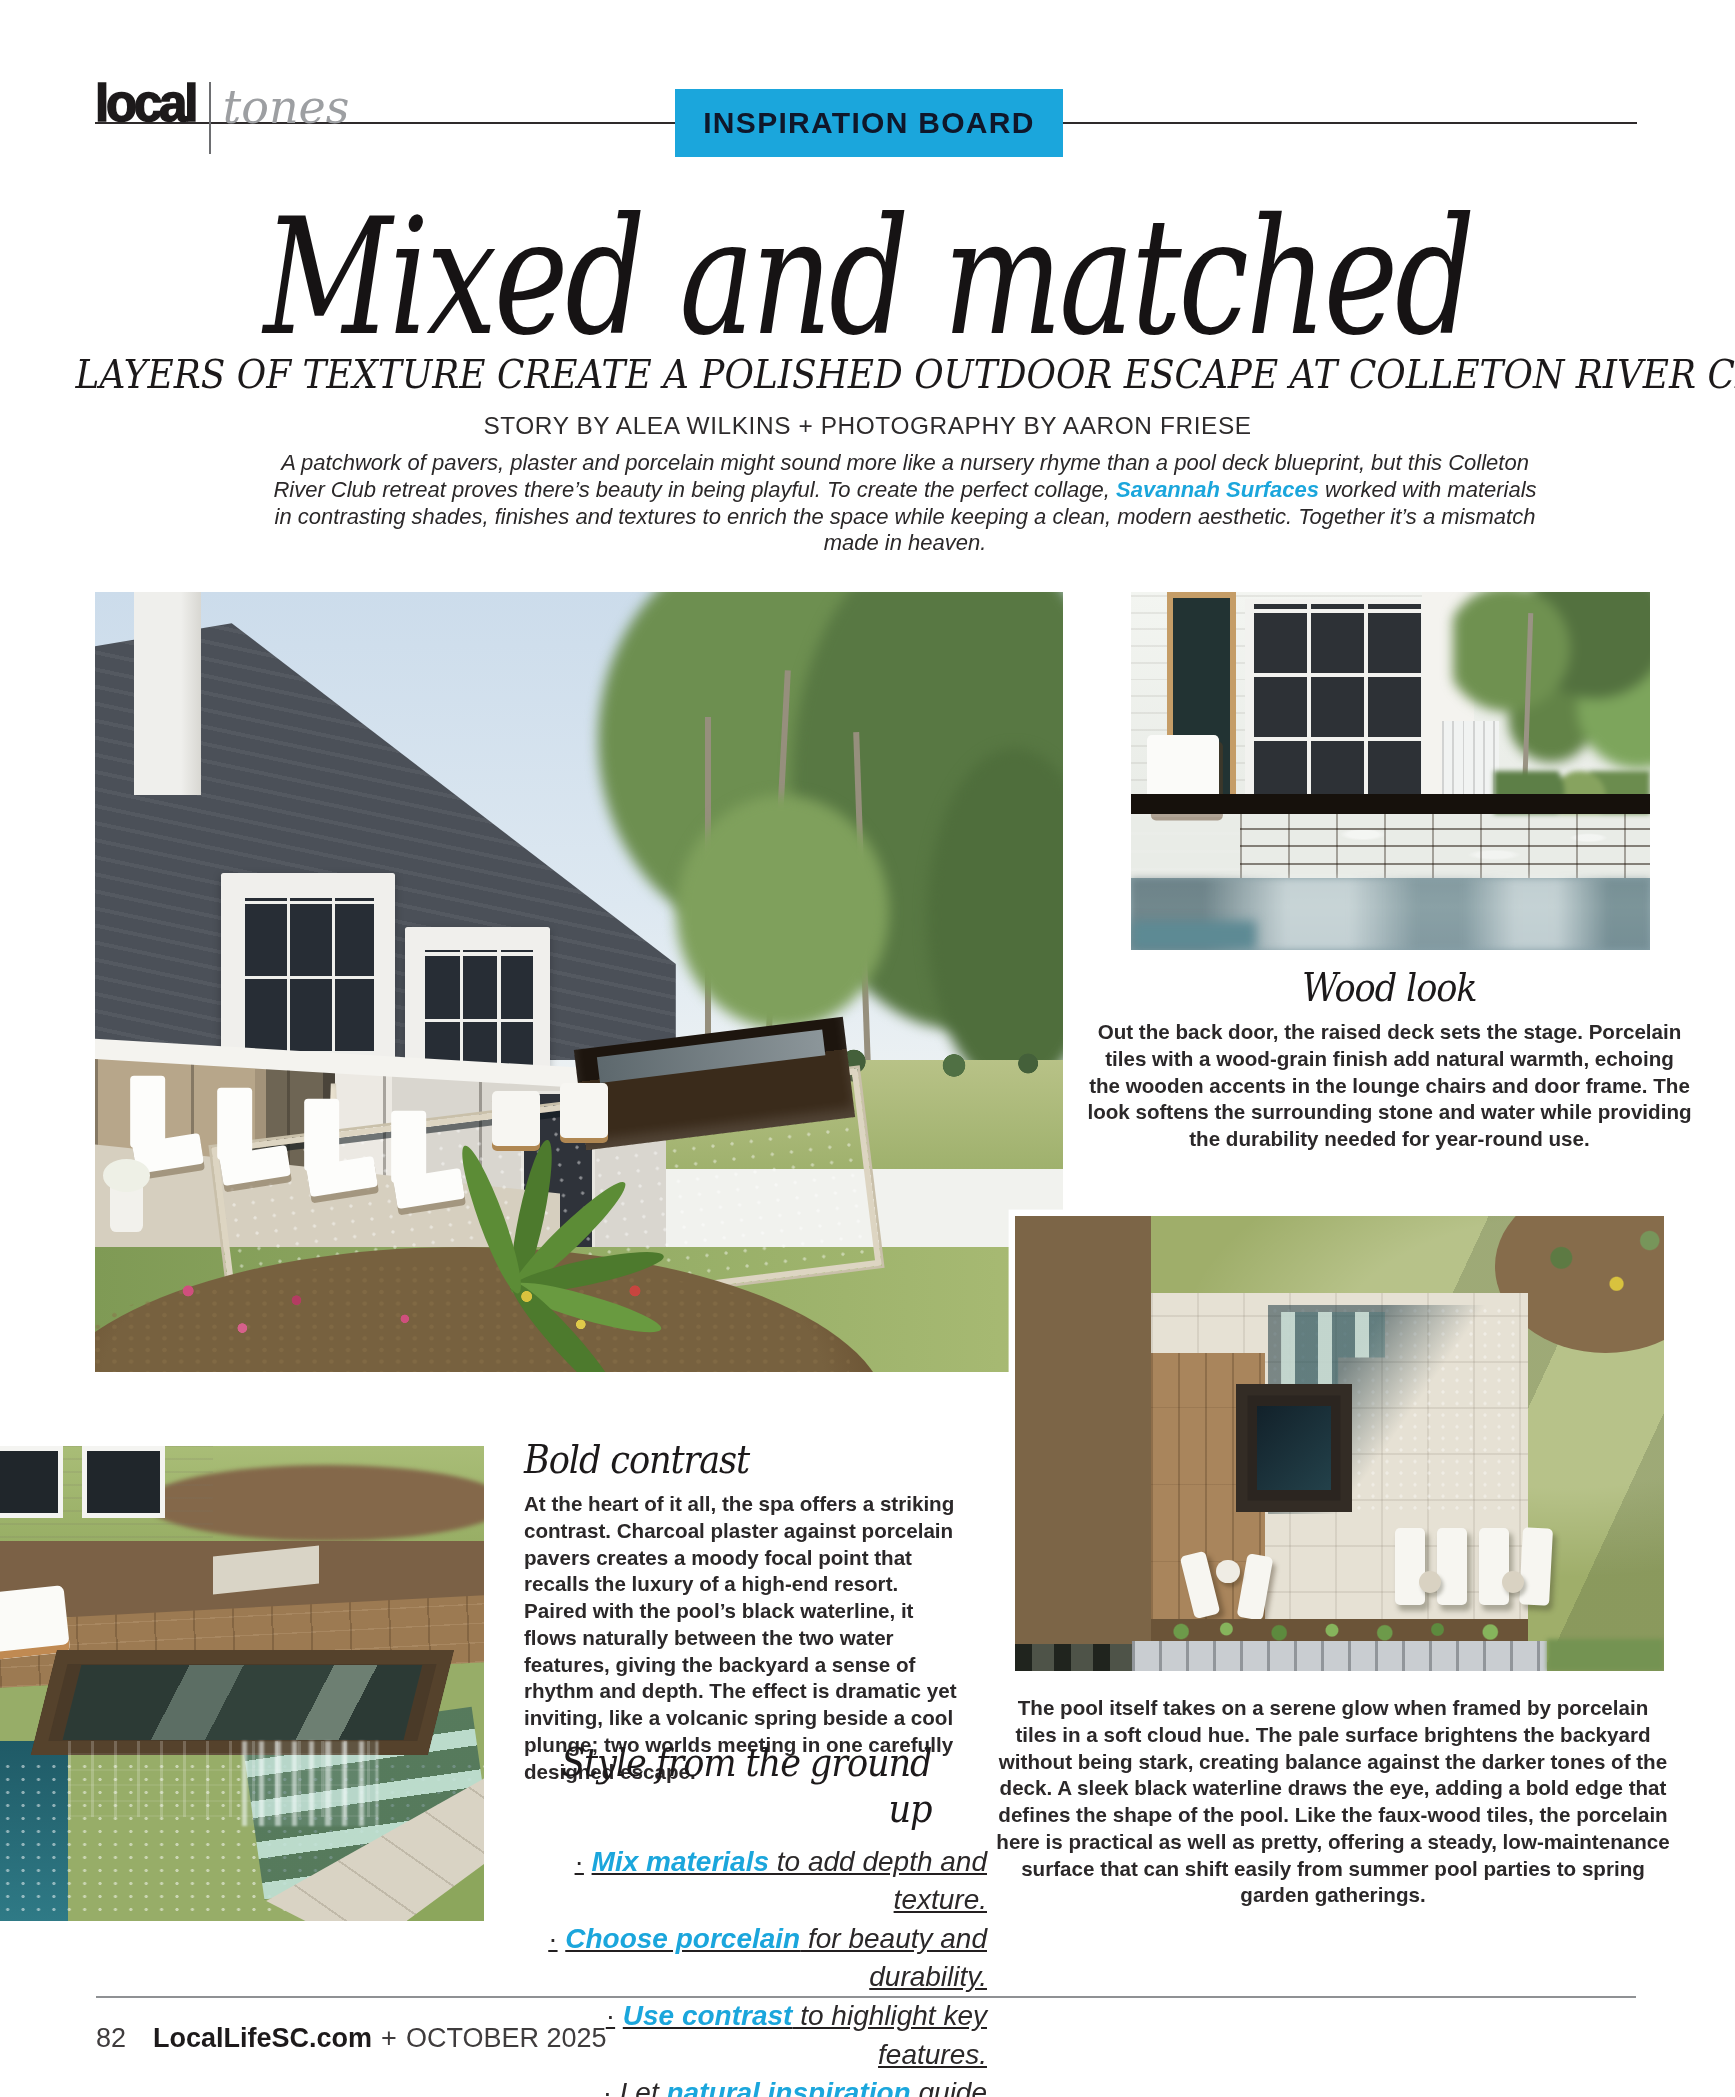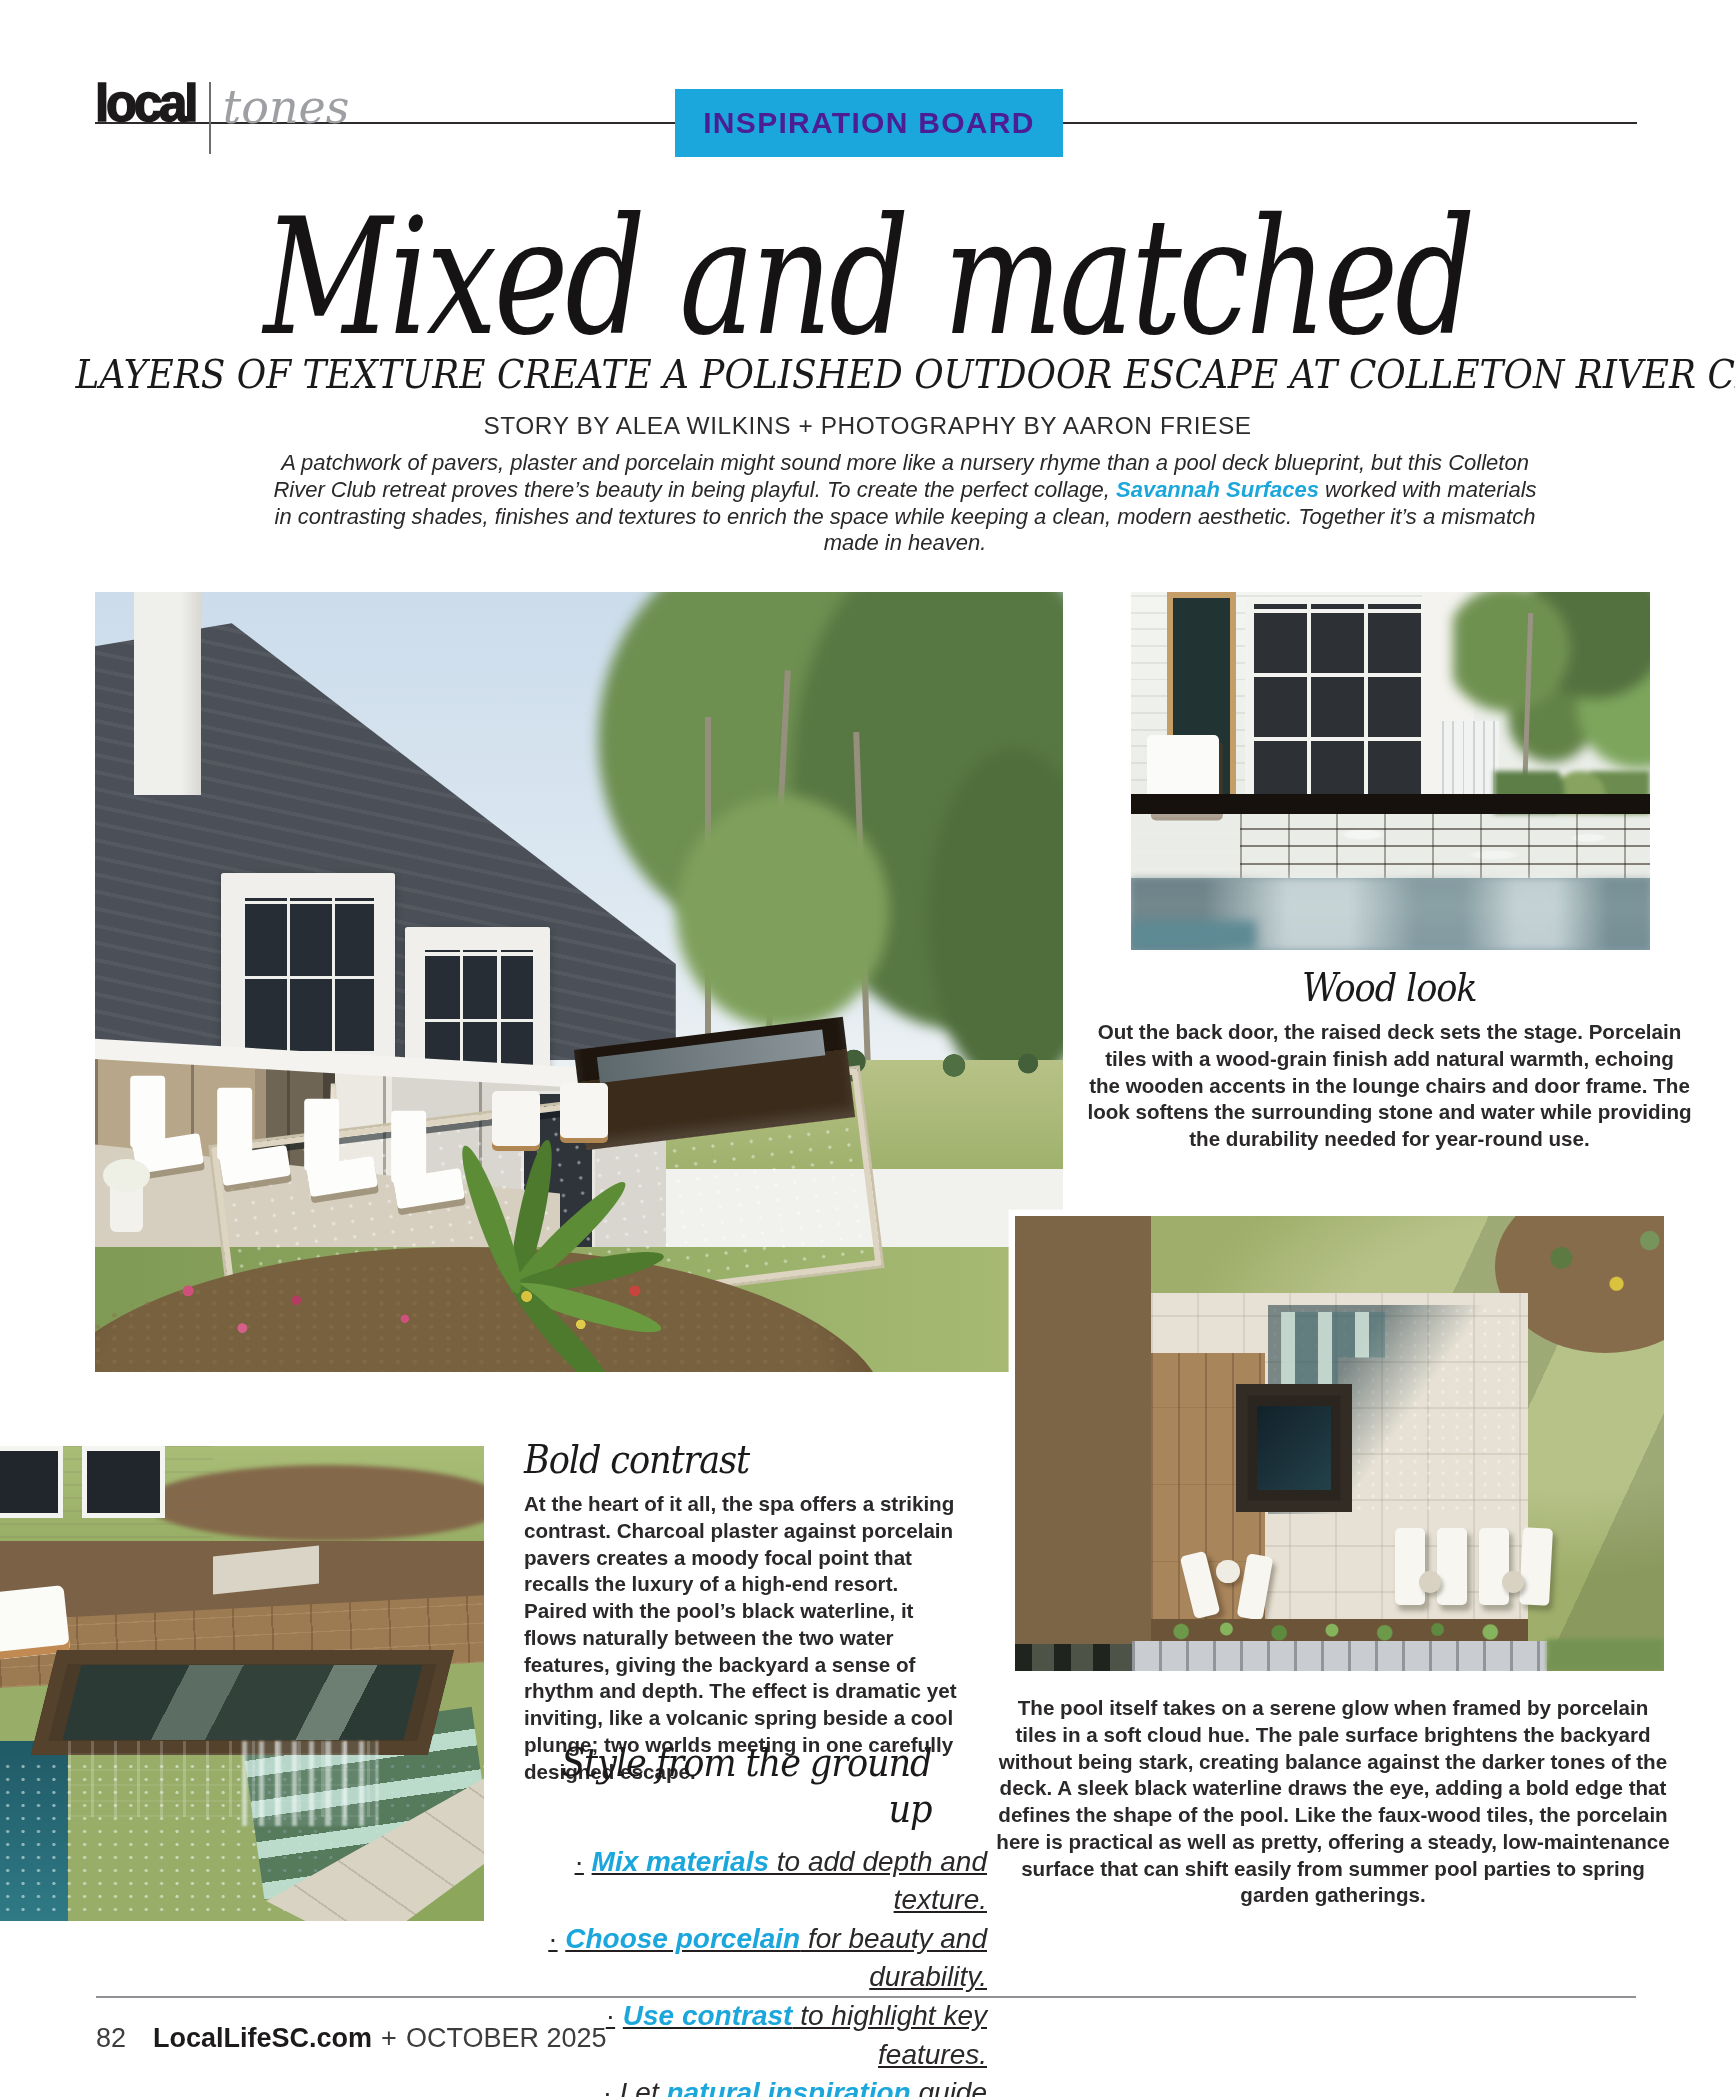--- a/index.html
+++ b/index.html
@@ -12,21 +12,21 @@
   
   .head-rule{left:95px;top:122px;width:1542px;height:1.9px;background:#2e2a2b;z-index:1;}
   .masthead{left:95px;top:78px;z-index:2;display:flex;align-items:flex-start;}
   .brand{font-size:51px;font-weight:bold;letter-spacing:-3.2px;color:#1d1a1b;line-height:1;
          -webkit-text-stroke:1.6px #1d1a1b;}
   .mast-divider{width:1.9px;height:72px;background:#6d6e71;margin:3.9px 11.6px 0 14px;}
   .section-script{font-family:"DejaVu Serif",serif;font-style:italic;font-size:46px;color:#9d9fa2;
                   line-height:1;margin-top:6.4px;}
   .badge{left:675px;top:89px;width:388px;height:68px;background:#1ba6dc;z-index:3;
          display:flex;align-items:center;justify-content:center;}
-  .badge span{color:#4c1d95;font-weight:bold;font-size:30px;letter-spacing:1.3px;}
+  .badge span{color:#0f172a;font-weight:bold;font-size:30px;letter-spacing:1.3px;}
 
   
   .title{left:0;right:0;top:193px;text-align:center;z-index:2;}
   .title span{display:inline-block;font-family:"DejaVu Serif",serif;font-style:italic;
               font-size:161px;line-height:1.05;color:#161314;transform:scaleX(.78);letter-spacing:-3.9px;}
   .subtitle{left:0;right:0;top:352px;text-align:center;}
   .subtitle span{display:inline-block;font-family:"DejaVu Serif",serif;font-style:italic;
                  font-size:39px;color:#1c191a;transform:scaleX(.92);letter-spacing:0px;white-space:nowrap;}
   .byline{left:0;right:0;top:412px;text-align:center;font-size:24.4px;letter-spacing:0.6px;color:#2e2b2c;}
   .intro{left:230px;top:450px;width:1276px;text-align:center;font-style:italic;

